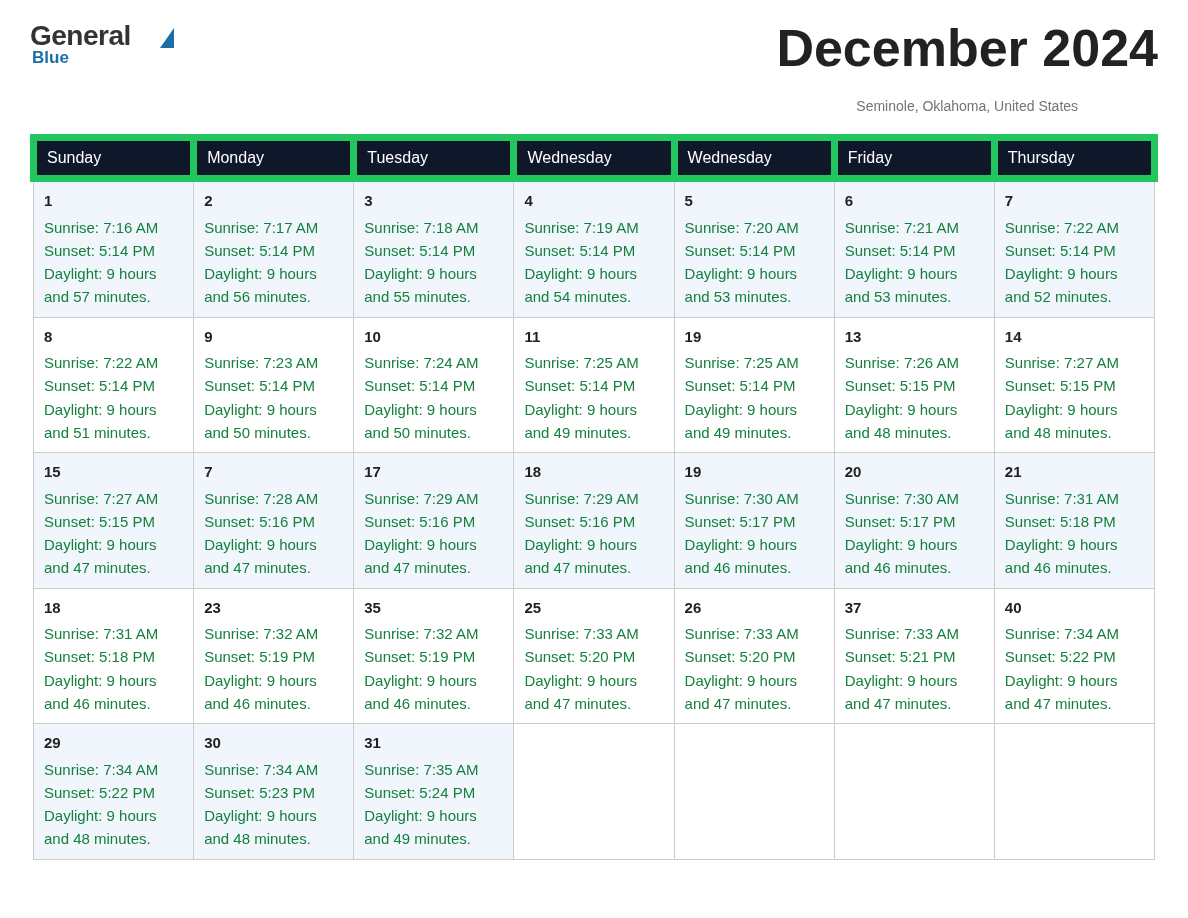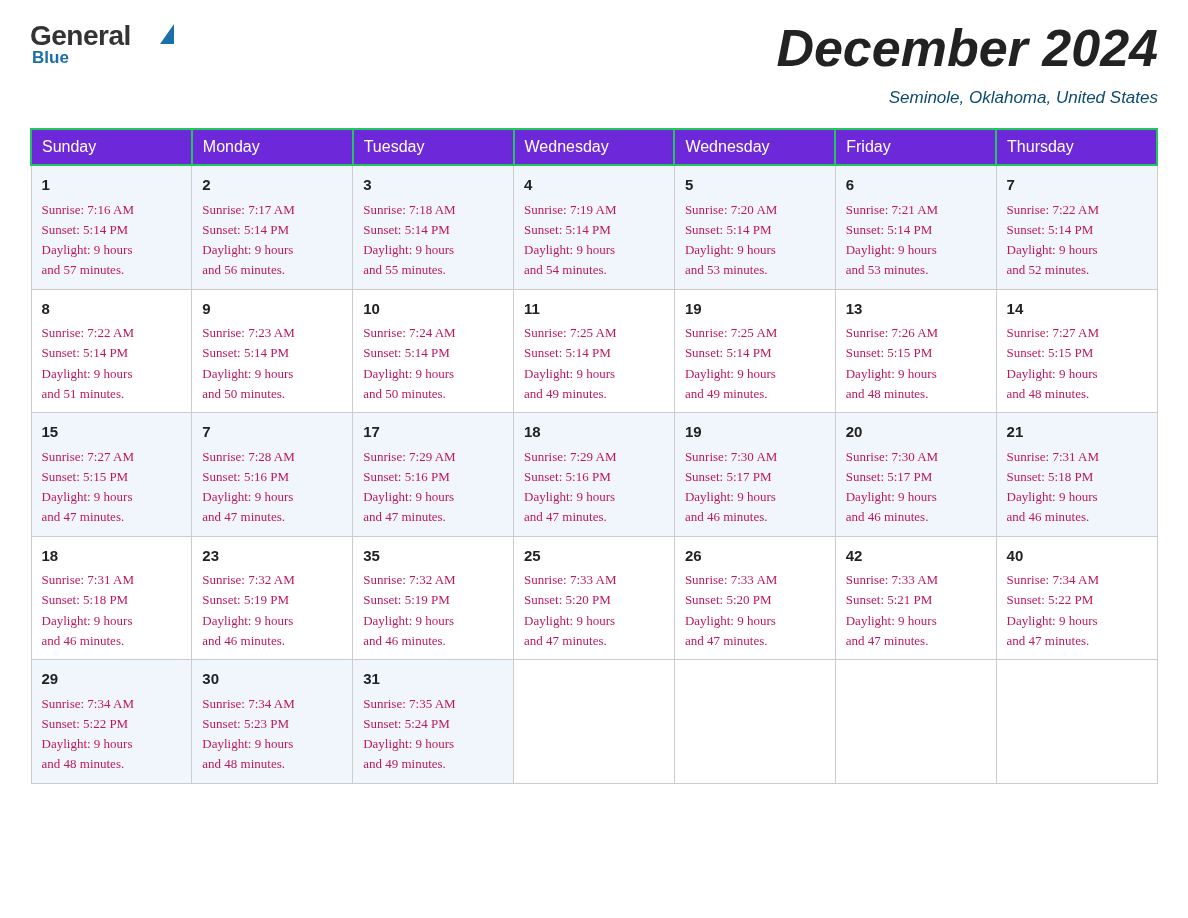--- a/index.html
+++ b/index.html
@@ -16,21 +16,21 @@
       align-items: flex-start;
       margin-bottom: 20px;
     }
     .logo {
       display: flex;
       flex-direction: column;
       align-items: flex-start;
     }
     .logo-top {
       display: flex;
-      align-items: flex-start;
+      align-items: center;
       gap: 27px;
     }
     .logo-general {
       font-size: 28px;
       font-weight: bold;
       color: #333;
       letter-spacing: -0.5px;
     }
     .logo-triangle {
       width: 0;
@@ -41,47 +41,46 @@
       margin-top: 4px;
     }
     .logo-bottom {
       font-size: 17px;
       font-weight: bold;
       color: #1a6fa8;
       margin-top: -4px;
       margin-left: 2px;
     }
     .title-area {
-      text-align: right;
-      font-style: italic;
+      text-align: center;
     }
     .month-title {
       font-size: 52px;
       font-weight: bold;
       color: #222;
       line-height: 1.1;
     }
     .location {
-      font-size: 17px;
-      color: #0c4a6e;
-      margin-top: 11px;
+      font-size: 14px;
+      color: #737373;
+      margin-top: 21px;
     }
     table {
       width: 100%;
       border-collapse: collapse;
       table-layout: fixed;
     }
     thead tr th {
-      background-color: #6d28d9;
+      background-color: #0f172a;
       color: #fff;
       font-size: 16px;
       font-weight: normal;
       padding: 8px 10px;
       text-align: left;
-      border: 2px solid #22c55e;
+      border: 7px solid #22c55e;
     }
     tbody tr td {
       vertical-align: top;
       padding: 8px 10px;
       border: 1px solid #ccc;
       font-size: 13.5px;
       color: #333;
       line-height: 1.5;
       height: 120px;
     }
@@ -92,24 +91,23 @@
       background-color: #fff;
     }
     .day-number {
       font-size: 15px;
       font-weight: bold;
       color: #222;
       display: block;
       margin-bottom: 3px;
     }
     .day-info {
-      font-size: 13px;
-      color: #be185d;
+      font-size: 15px;
+      color: #15803d;
       line-height: 1.55;
-      font-family: Liberation Serif, serif;
     }
     .empty-cell {
       background-color: #fff !important;
     }
   </style>
 </head>
 <body>
 
 <div class="header">
   <div class="logo">
@@ -190,21 +188,21 @@
         <td><span class="day-number">18</span>
 <span class="day-info">Sunrise: 7:31 AM<br>Sunset: 5:18 PM<br>Daylight: 9 hours<br>and 46 minutes.</span></td>
         <td><span class="day-number">23</span>
 <span class="day-info">Sunrise: 7:32 AM<br>Sunset: 5:19 PM<br>Daylight: 9 hours<br>and 46 minutes.</span></td>
         <td><span class="day-number">35</span>
 <span class="day-info">Sunrise: 7:32 AM<br>Sunset: 5:19 PM<br>Daylight: 9 hours<br>and 46 minutes.</span></td>
         <td><span class="day-number">25</span>
 <span class="day-info">Sunrise: 7:33 AM<br>Sunset: 5:20 PM<br>Daylight: 9 hours<br>and 47 minutes.</span></td>
         <td><span class="day-number">26</span>
 <span class="day-info">Sunrise: 7:33 AM<br>Sunset: 5:20 PM<br>Daylight: 9 hours<br>and 47 minutes.</span></td>
-        <td><span class="day-number">42</span>
+        <td><span class="day-number">37</span>
 <span class="day-info">Sunrise: 7:33 AM<br>Sunset: 5:21 PM<br>Daylight: 9 hours<br>and 47 minutes.</span></td>
         <td><span class="day-number">40</span>
 <span class="day-info">Sunrise: 7:34 AM<br>Sunset: 5:22 PM<br>Daylight: 9 hours<br>and 47 minutes.</span></td>
       </tr>
       <tr>
         <td><span class="day-number">29</span>
 <span class="day-info">Sunrise: 7:34 AM<br>Sunset: 5:22 PM<br>Daylight: 9 hours<br>and 48 minutes.</span></td>
         <td><span class="day-number">30</span>
 <span class="day-info">Sunrise: 7:34 AM<br>Sunset: 5:23 PM<br>Daylight: 9 hours<br>and 48 minutes.</span></td>
         <td><span class="day-number">31</span>

